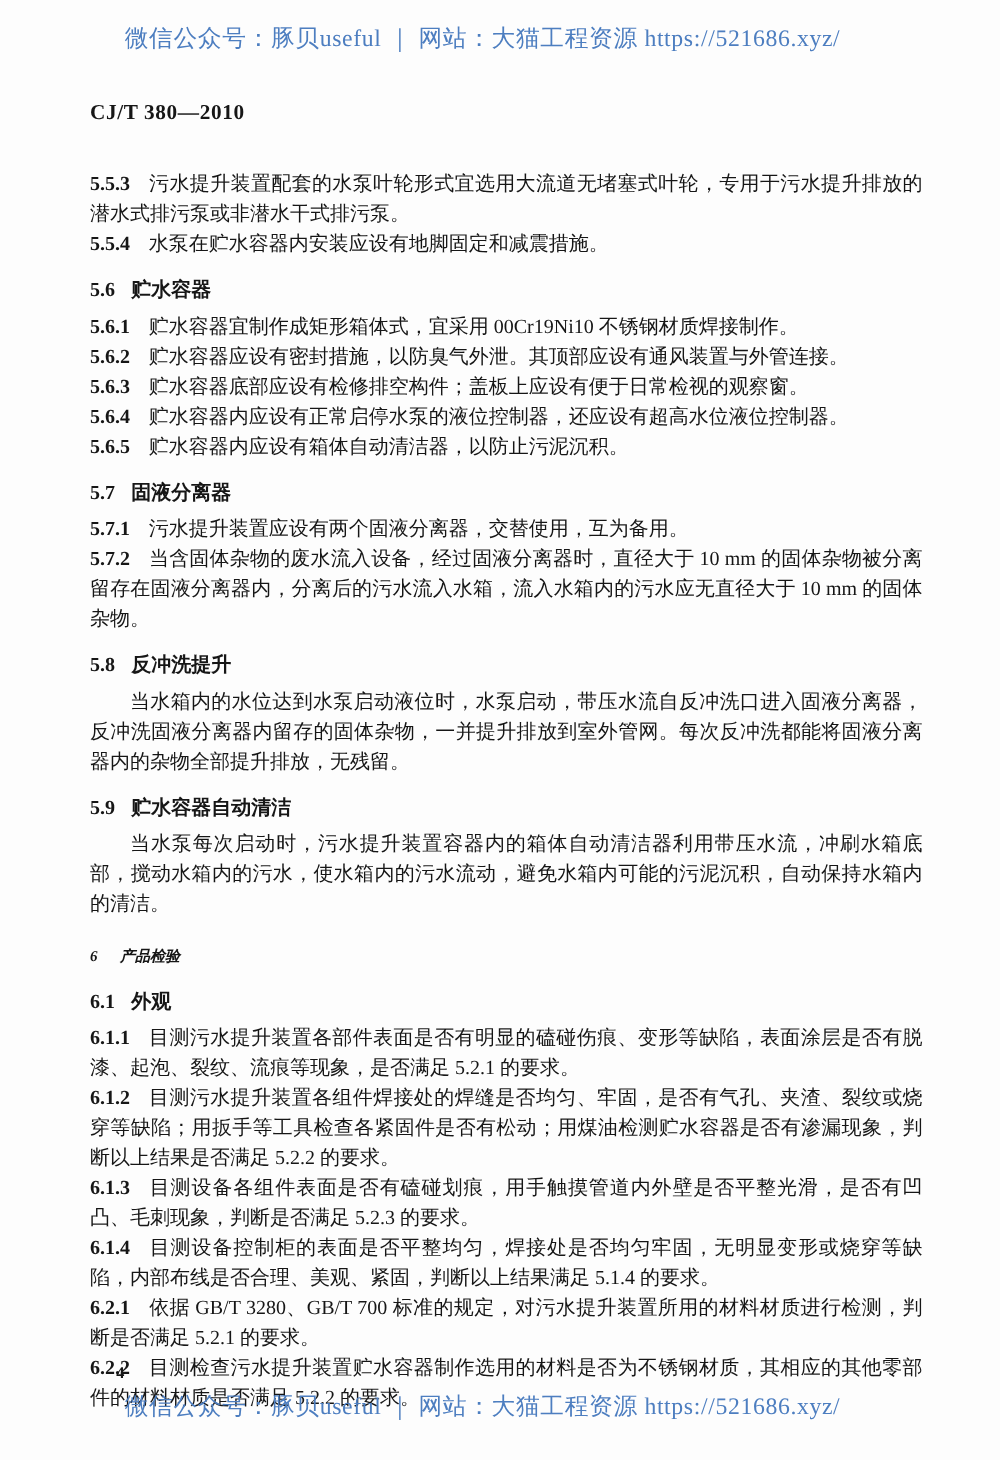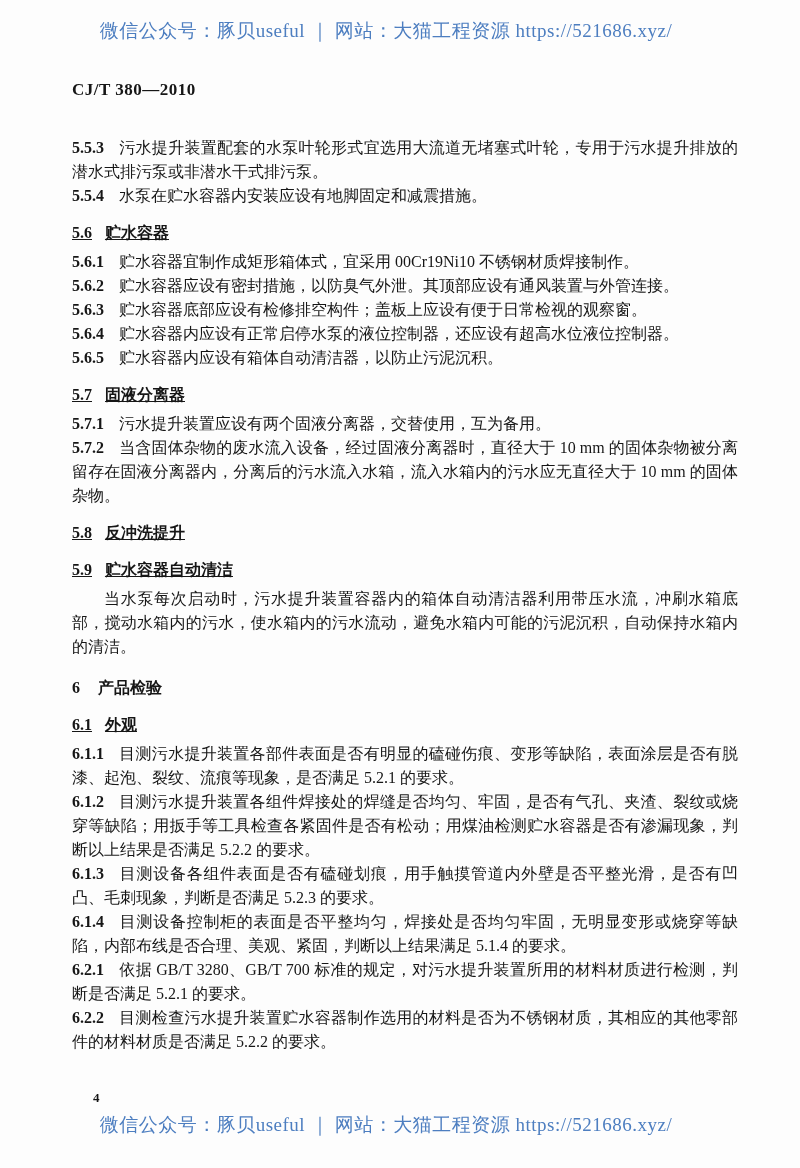--- a/index.html
+++ b/index.html
@@ -31,23 +31,23 @@
   .content{
     position:absolute;
     left:72px;top:136px;
     width:666px;
     font-size:16px;
     line-height:24px;
     text-align:justify;
   }
   .blk{margin:0;}
   .blk .num{font-weight:bold;margin-right:15px;white-space:nowrap;}
-  .blk.h2{font-weight:bold;margin:13px 0 5px;text-decoration:underline;}
+  .blk.h2{font-weight:bold;margin:13px 0 5px;}
   .blk.h2 .num{margin-right:13px;}
-  .blk.h1{font-weight:bold;font-size:16px;margin:17px 0 9px;}
+  .blk.h1{font-weight:bold;font-size:12px;margin:17px 0 9px;font-style:italic;}
   .blk.h1 .num{margin-right:18px;}
   .blk.para{text-indent:2em;}
   .page-number{
     position:absolute;
     left:93px;top:1090px;
     font-size:13px;
     font-weight:bold;
   }
 </style>
 </head>
@@ -63,20 +63,21 @@
     <div class="blk h2"><span class="num">5.6</span><span class="txt">贮水容器</span></div>
     <div class="blk clause"><span class="num">5.6.1</span><span class="txt">贮水容器宜制作成矩形箱体式，宜采用 00Cr19Ni10 不锈钢材质焊接制作。</span></div>
     <div class="blk clause"><span class="num">5.6.2</span><span class="txt">贮水容器应设有密封措施，以防臭气外泄。其顶部应设有通风装置与外管连接。</span></div>
     <div class="blk clause"><span class="num">5.6.3</span><span class="txt">贮水容器底部应设有检修排空构件；盖板上应设有便于日常检视的观察窗。</span></div>
     <div class="blk clause"><span class="num">5.6.4</span><span class="txt">贮水容器内应设有正常启停水泵的液位控制器，还应设有超高水位液位控制器。</span></div>
     <div class="blk clause"><span class="num">5.6.5</span><span class="txt">贮水容器内应设有箱体自动清洁器，以防止污泥沉积。</span></div>
     <div class="blk h2"><span class="num">5.7</span><span class="txt">固液分离器</span></div>
     <div class="blk clause"><span class="num">5.7.1</span><span class="txt">污水提升装置应设有两个固液分离器，交替使用，互为备用。</span></div>
     <div class="blk clause"><span class="num">5.7.2</span><span class="txt">当含固体杂物的废水流入设备，经过固液分离器时，直径大于 10 mm 的固体杂物被分离留存在固液分离器内，分离后的污水流入水箱，流入水箱内的污水应无直径大于 10 mm 的固体杂物。</span></div>
     <div class="blk h2"><span class="num">5.8</span><span class="txt">反冲洗提升</span></div>
+    <div class="blk para"><span class="txt">当水箱内的水位达到水泵启动液位时，水泵启动，带压水流自反冲洗口进入固液分离器，反冲洗固液分离器内留存的固体杂物，一并提升排放到室外管网。每次反冲洗都能将固液分离器内的杂物全部提升排放，无残留。</span></div>
     <div class="blk h2"><span class="num">5.9</span><span class="txt">贮水容器自动清洁</span></div>
     <div class="blk para"><span class="txt">当水泵每次启动时，污水提升装置容器内的箱体自动清洁器利用带压水流，冲刷水箱底部，搅动水箱内的污水，使水箱内的污水流动，避免水箱内可能的污泥沉积，自动保持水箱内的清洁。</span></div>
     <div class="blk h1"><span class="num">6</span><span class="txt">产品检验</span></div>
     <div class="blk h2"><span class="num">6.1</span><span class="txt">外观</span></div>
     <div class="blk clause"><span class="num">6.1.1</span><span class="txt">目测污水提升装置各部件表面是否有明显的磕碰伤痕、变形等缺陷，表面涂层是否有脱漆、起泡、裂纹、流痕等现象，是否满足 5.2.1 的要求。</span></div>
     <div class="blk clause"><span class="num">6.1.2</span><span class="txt">目测污水提升装置各组件焊接处的焊缝是否均匀、牢固，是否有气孔、夹渣、裂纹或烧穿等缺陷；用扳手等工具检查各紧固件是否有松动；用煤油检测贮水容器是否有渗漏现象，判断以上结果是否满足 5.2.2 的要求。</span></div>
     <div class="blk clause"><span class="num">6.1.3</span><span class="txt">目测设备各组件表面是否有磕碰划痕，用手触摸管道内外壁是否平整光滑，是否有凹凸、毛刺现象，判断是否满足 5.2.3 的要求。</span></div>
     <div class="blk clause"><span class="num">6.1.4</span><span class="txt">目测设备控制柜的表面是否平整均匀，焊接处是否均匀牢固，无明显变形或烧穿等缺陷，内部布线是否合理、美观、紧固，判断以上结果满足 5.1.4 的要求。</span></div>
     <div class="blk clause"><span class="num">6.2.1</span><span class="txt">依据 GB/T 3280、GB/T 700 标准的规定，对污水提升装置所用的材料材质进行检测，判断是否满足 5.2.1 的要求。</span></div>
     <div class="blk clause"><span class="num">6.2.2</span><span class="txt">目测检查污水提升装置贮水容器制作选用的材料是否为不锈钢材质，其相应的其他零部件的材料材质是否满足 5.2.2 的要求。</span></div>

